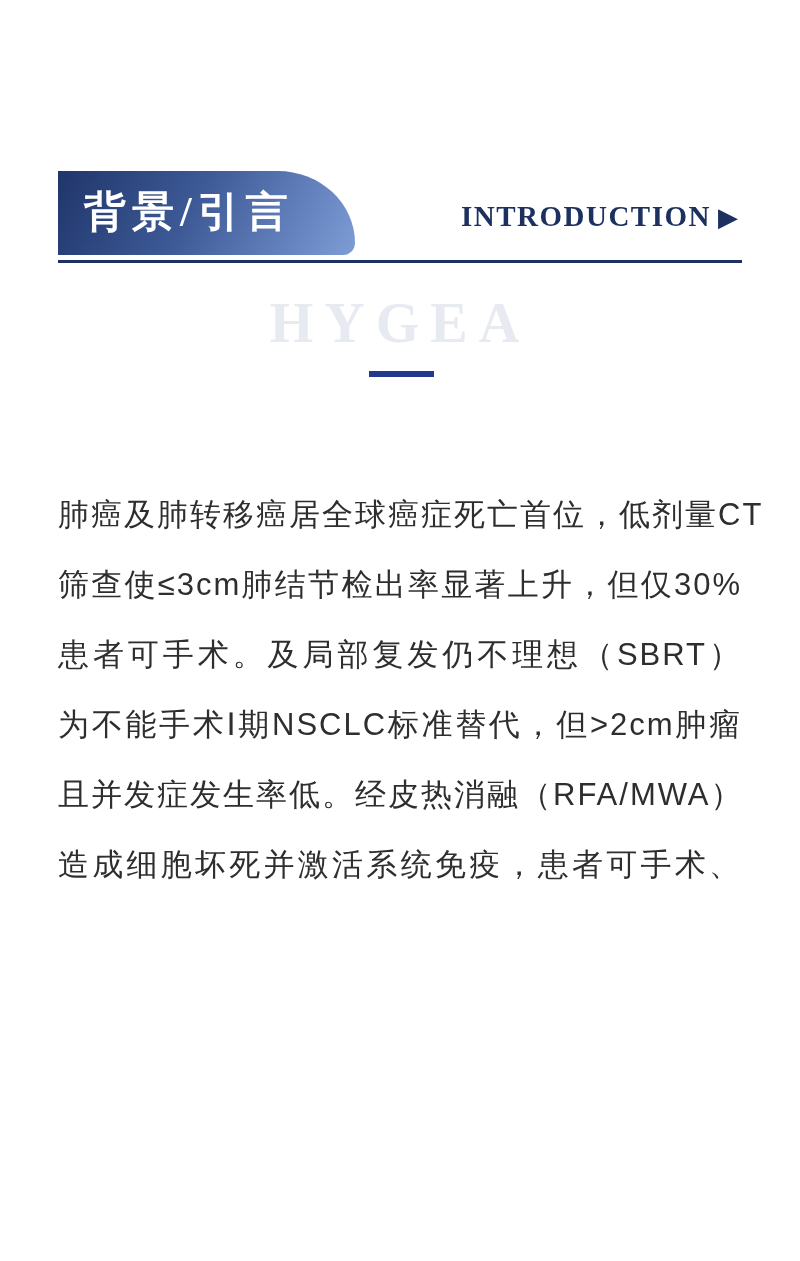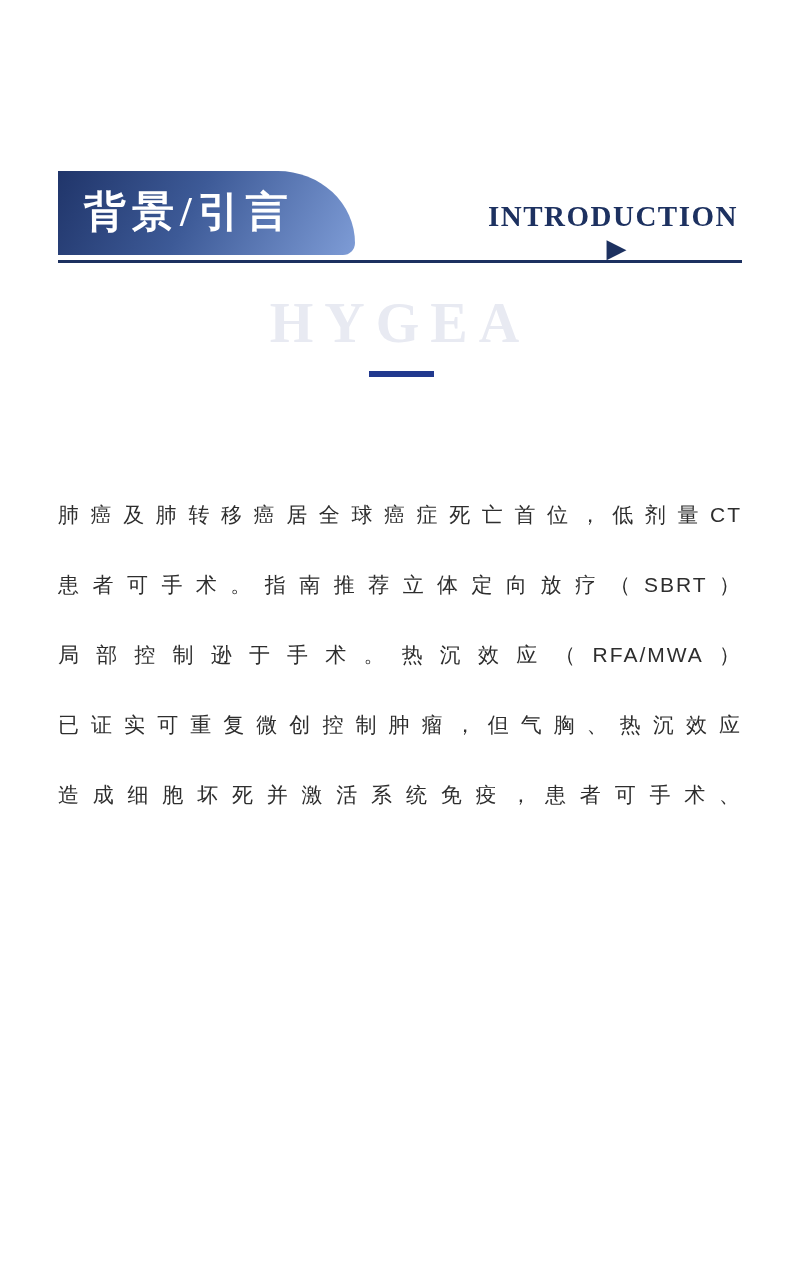--- a/index.html
+++ b/index.html
@@ -44,21 +44,20 @@
   .intro-label{
     position:absolute;
     right:62px;top:200px;
     display:flex;align-items:center;
     color:var(--navy);
     font-family:"Liberation Serif", serif;
     font-weight:bold;
     font-size:29px;
     letter-spacing:1.5px;
     white-space:nowrap;
-    flex-direction:column;
   }
   .intro-arrow{
     display:inline-block;
     margin-left:7px;
     font-size:26px;
     letter-spacing:0;
     color:var(--navy);
     font-family:"DejaVu Sans", sans-serif;
   }
   .header-rule{
@@ -88,21 +87,21 @@
   
   .body-text{
     position:absolute;
     left:58px;top:480px;
     width:684px;
     color:var(--body-text);
   }
   .body-line{
     height:70px;
     line-height:70px;
-    font-size:21px;
+    font-size:31px;
     letter-spacing:2px;
     text-align:justify;
     text-align-last:justify;
     white-space:nowrap;
   }
   .body-line.last{
     text-align-last:left;
     letter-spacing:3px;
   }
 </style>
@@ -120,19 +119,20 @@
     <span class="intro-arrow">▶</span>
   </div>
 
   <div class="header-rule"></div>
 
   <div class="watermark">HYGEA</div>
   <div class="watermark-underline"></div>
 
   <div class="body-text">
     <div class="body-line">肺癌及肺转移癌居全球癌症死亡首位，低剂量CT</div>
-    <div class="body-line">患者可手术。指南推荐立体定向放疗（SBRT）</div>
-    <div class="body-line">局部控制逊于手术。热沉效应（RFA/MWA）</div>
-    <div class="body-line">已证实可重复微创控制肿瘤，但气胸、热沉效应</div>
+    <div class="body-line">筛查使≤3cm肺结节检出率显著上升，但仅30%</div>
+    <div class="body-line">患者可手术。及局部复发仍不理想（SBRT）</div>
+    <div class="body-line">为不能手术Ⅰ期NSCLC标准替代，但&gt;2cm肿瘤</div>
+    <div class="body-line">且并发症发生率低。经皮热消融（RFA/MWA）</div>
     <div class="body-line">造成细胞坏死并激活系统免疫，患者可手术、</div>
   </div>
 
 </div>
 
 </body></html>

